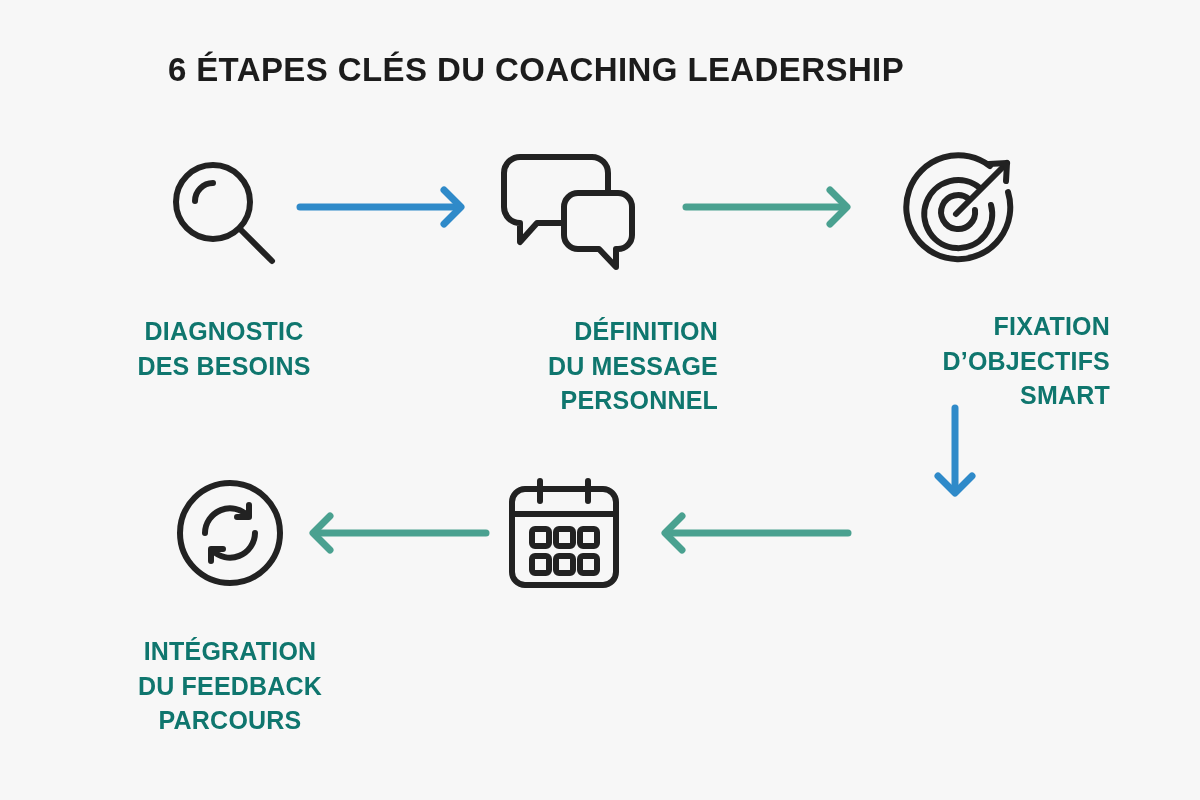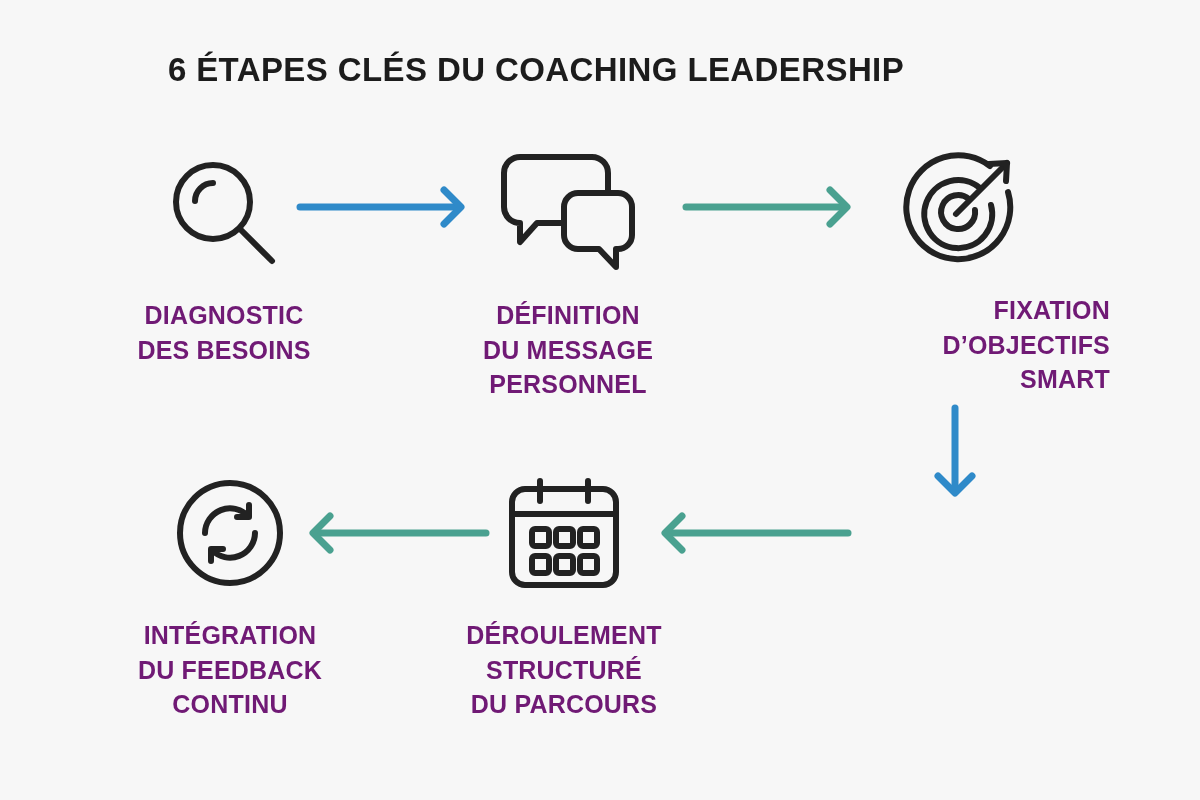--- a/index.html
+++ b/index.html
@@ -42,32 +42,32 @@
   }
 
   .step-icon {
     height: 130px;
     display: flex;
     align-items: center;
     justify-content: center;
   }
 
   .step-label {
-    margin-top: 20px;
+    margin-top: 36px;
     font-size: 25px;
     font-weight: bold;
     line-height: 1.38;
-    color: #701a75;
+    color: #0f766e;
     letter-spacing: 0.2px;
     white-space: pre-line;
   }
 
   
   #step-1 { left: 74px;  top: 148px; }
-  #step-2 { left: 418px; top: 148px; }
+  #step-2 { left: 418px; top: 148px; text-align: right; }
   #step-3 { left: 810px; top: 143px; text-align: right; }
 
   
   #step-4 { left: 806px; top: 470px; }
   #step-5 { left: 414px; top: 468px; }
   #step-6 { left: 80px;  top: 468px; }
 
   
   .arrow {
     position: absolute;
@@ -133,38 +133,35 @@
         <rect x="9" y="15" width="104" height="96" rx="13" stroke="#222222" stroke-width="6" fill="none"></rect>
         <line x1="9" y1="40" x2="113" y2="40" stroke="#222222" stroke-width="6"></line>
         <rect x="29" y="55" width="17" height="17" rx="3" stroke="#222222" stroke-width="6" fill="none"></rect>
         <rect x="53" y="55" width="17" height="17" rx="3" stroke="#222222" stroke-width="6" fill="none"></rect>
         <rect x="77" y="55" width="17" height="17" rx="3" stroke="#222222" stroke-width="6" fill="none"></rect>
         <rect x="29" y="82" width="17" height="17" rx="3" stroke="#222222" stroke-width="6" fill="none"></rect>
         <rect x="53" y="82" width="17" height="17" rx="3" stroke="#222222" stroke-width="6" fill="none"></rect>
         <rect x="77" y="82" width="17" height="17" rx="3" stroke="#222222" stroke-width="6" fill="none"></rect>
       </svg>
     </div>
-    <div class="step-label">DÉROULEMENT
-STRUCTURÉ
-DU PARCOURS</div>
   </div>
 
   <div class="step" id="step-6">
     <div class="step-icon">
       <svg width="116" height="116" viewBox="0 0 116 116" fill="none">
         <circle cx="58" cy="58" r="50" stroke="#222222" stroke-width="6"></circle>
         <path d="M33 58a25 25 0 0 1 43-17" stroke="#222222" stroke-width="6" stroke-linecap="round" fill="none"></path>
         <path d="M83 58a25 25 0 0 1-43 17" stroke="#222222" stroke-width="6" stroke-linecap="round" fill="none"></path>
         <path d="M77 30v12H65" stroke="#222222" stroke-width="6" stroke-linecap="round" stroke-linejoin="round" fill="none"></path>
         <path d="M39 86V74h12" stroke="#222222" stroke-width="6" stroke-linecap="round" stroke-linejoin="round" fill="none"></path>
       </svg>
     </div>
     <div class="step-label">INTÉGRATION
 DU FEEDBACK
-CONTINU</div>
+PARCOURS</div>
   </div>
 
   <div class="arrow" id="arrow-1">
     <svg width="176" height="42" viewBox="0 0 176 42" fill="none">
       <line x1="4" y1="21" x2="162" y2="21" stroke="#2f8ac9" stroke-width="7" stroke-linecap="round"></line>
       <path d="M148 4l17 17-17 17" stroke="#2f8ac9" stroke-width="7" stroke-linecap="round" stroke-linejoin="round" fill="none"></path>
     </svg>
   </div>
 
   <div class="arrow" id="arrow-2">

